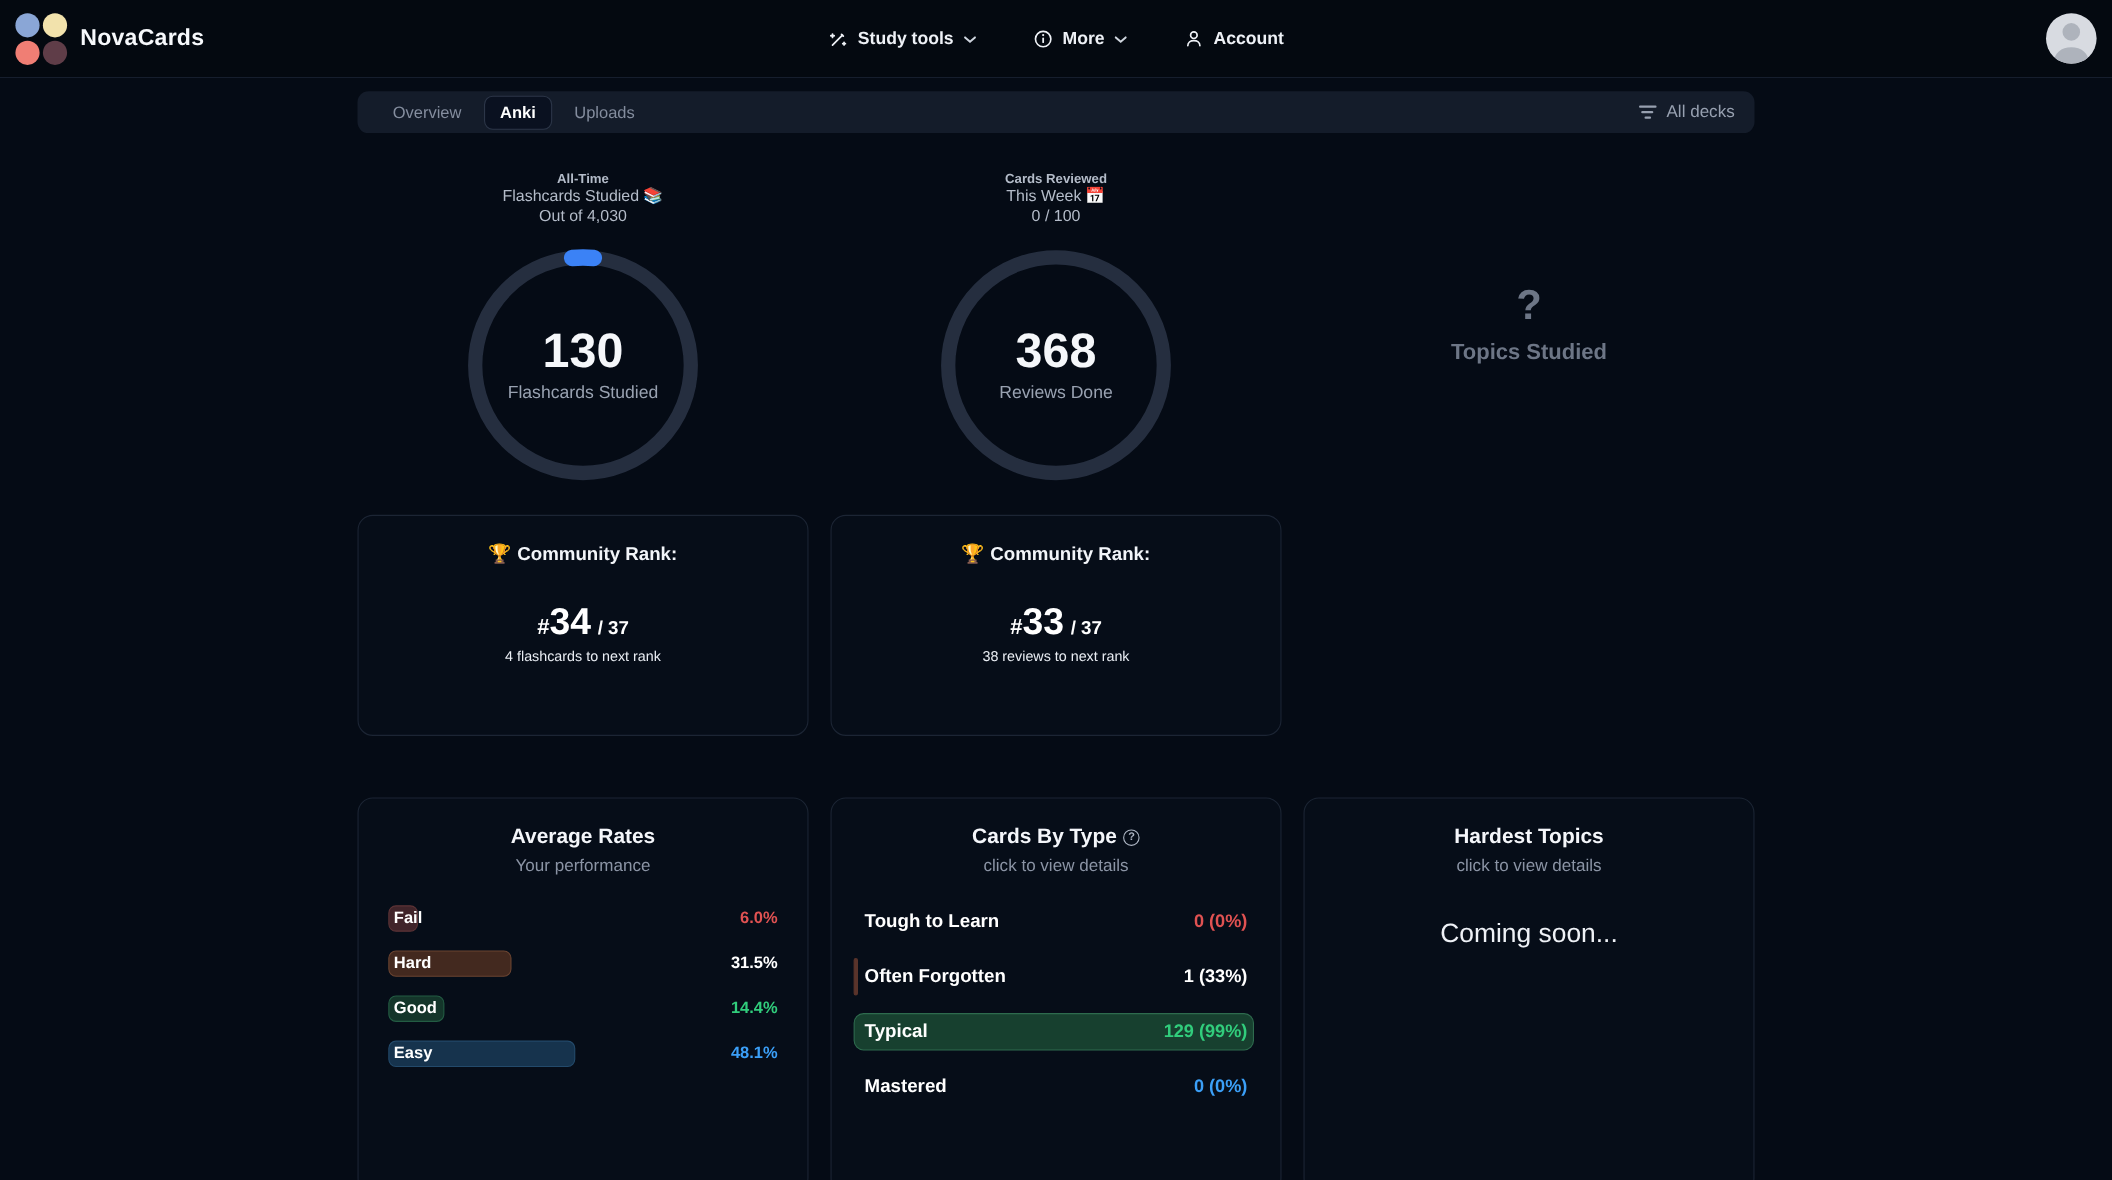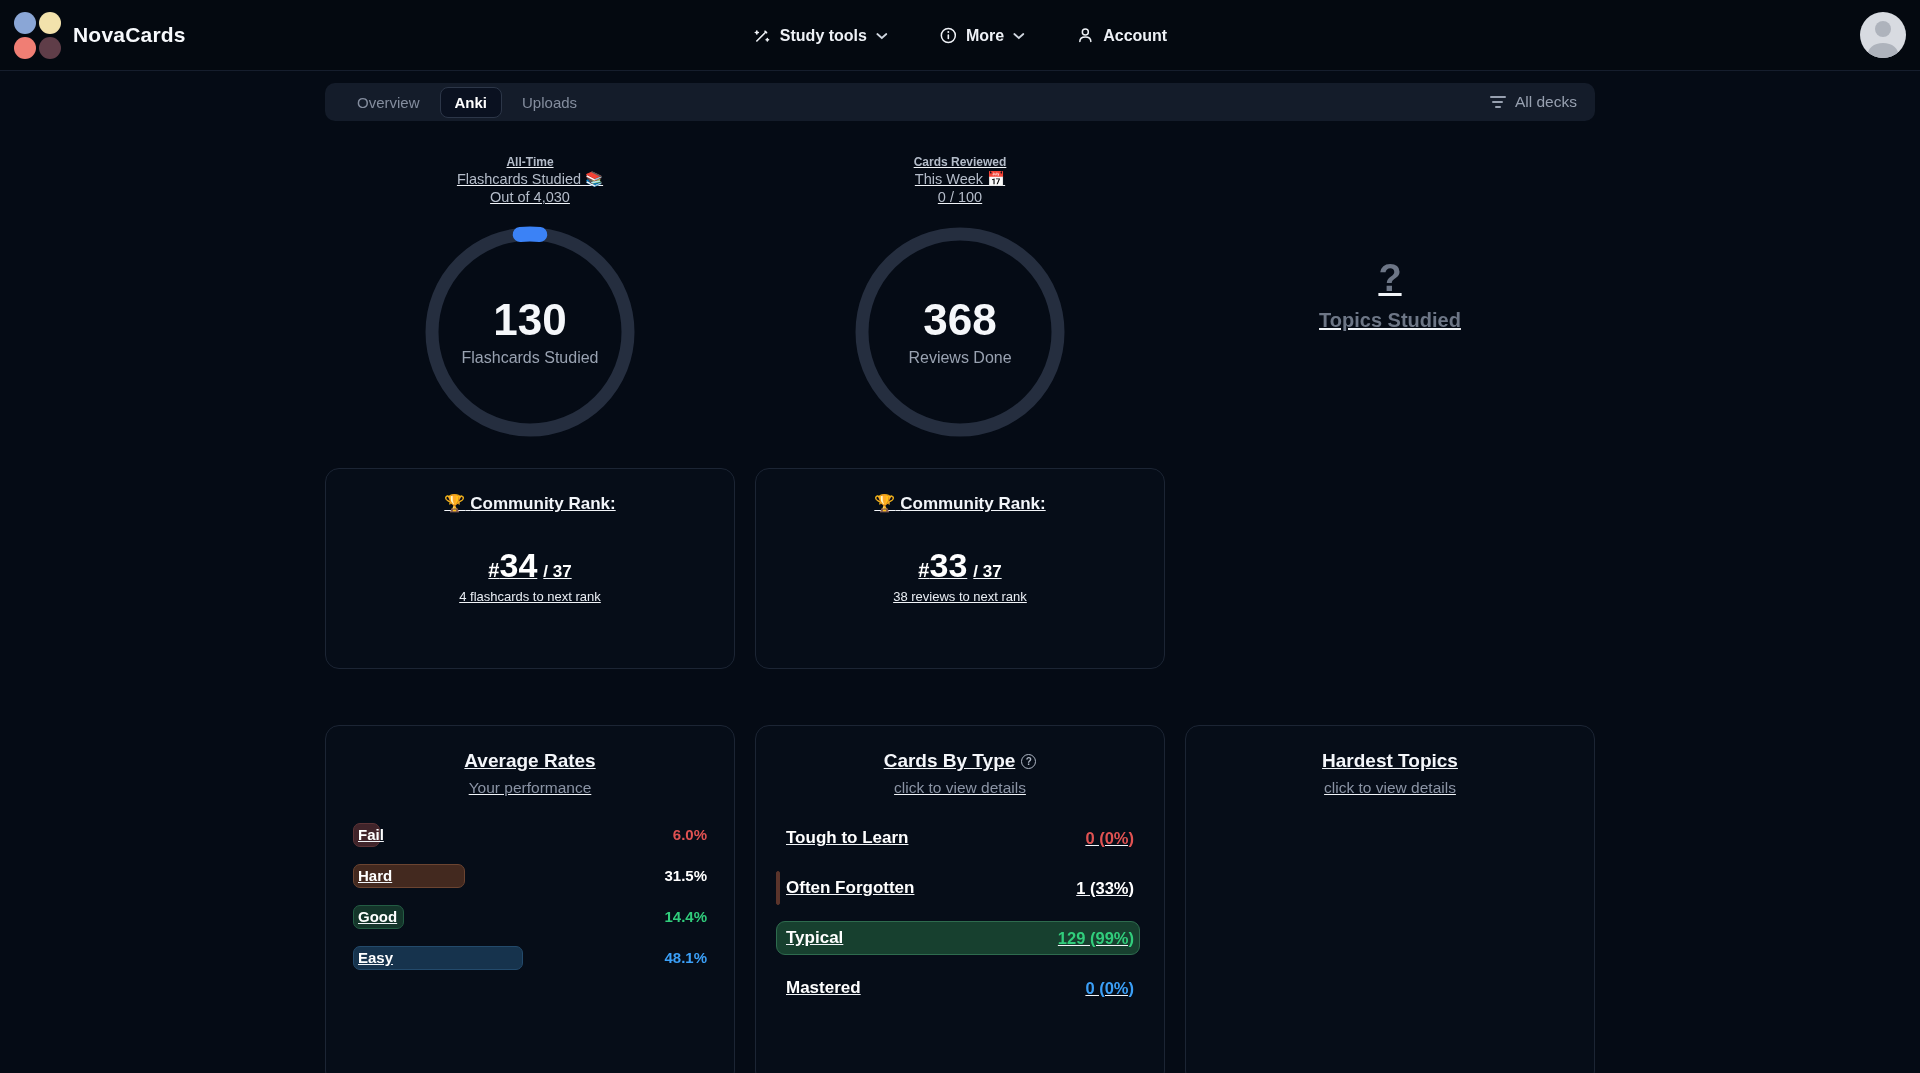--- a/index.html
+++ b/index.html
@@ -42,21 +42,21 @@
   .tab { font-size:15px; color:#848d9e; padding:6px 14px; border-radius:8px; cursor:pointer; }
   .tab.active {
     background:#0a1120; border:1px solid #2c3648; color:#ffffff; font-weight:bold;
   }
   .tab + .tab { margin-left:6px; }
   .deck-filter { margin-left:auto; display:flex; align-items:center; gap:9px; color:#97a0b0; font-size:15.5px; cursor:pointer; }
   .filter-icon span { display:block; height:2px; background:#97a0b0; border-radius:2px; margin:3px auto; }
   .filter-icon span:nth-child(1){width:16px;} .filter-icon span:nth-child(2){width:11px;} .filter-icon span:nth-child(3){width:6px;}
 
   
-  .grid3 { display:grid; grid-template-columns:repeat(3,1fr); gap:20px;text-decoration:underline; }
+  .grid3 { display:grid; grid-template-columns:repeat(3,1fr); gap:20px; }
 
   
   .rings-row { margin-top:34px; }
   .ring-cell { display:flex; flex-direction:column; align-items:center; }
   .ring-head { text-align:center; color:#b4bcc9; line-height:1.25; }
   .ring-head .l1 { font-size:12px; font-weight:bold; }
   .ring-head .l2 { font-size:14.5px; }
   .ring-head .l3 { font-size:14.5px; }
   .ring-wrap { position:relative; width:224px; height:224px; margin-top:14px; }
   .ring-wrap svg { position:absolute; inset:0; }
@@ -318,20 +318,21 @@
 
           <span class="type-label">Mastered</span>
           <span class="type-value" style="color: rgb(59, 159, 247);">0 (0%)</span>
         </div>
       </div>
     </div>
 
     <div class="card stat-card">
       <div class="stat-title">Hardest Topics</div>
       <div class="stat-sub">click to view details</div>
+      <div class="coming-soon">Coming soon...</div>
     </div>
   </section>
 
   <section class="card bottom-card">
     
   </section>
 
 </main>
 
 </body></html>

